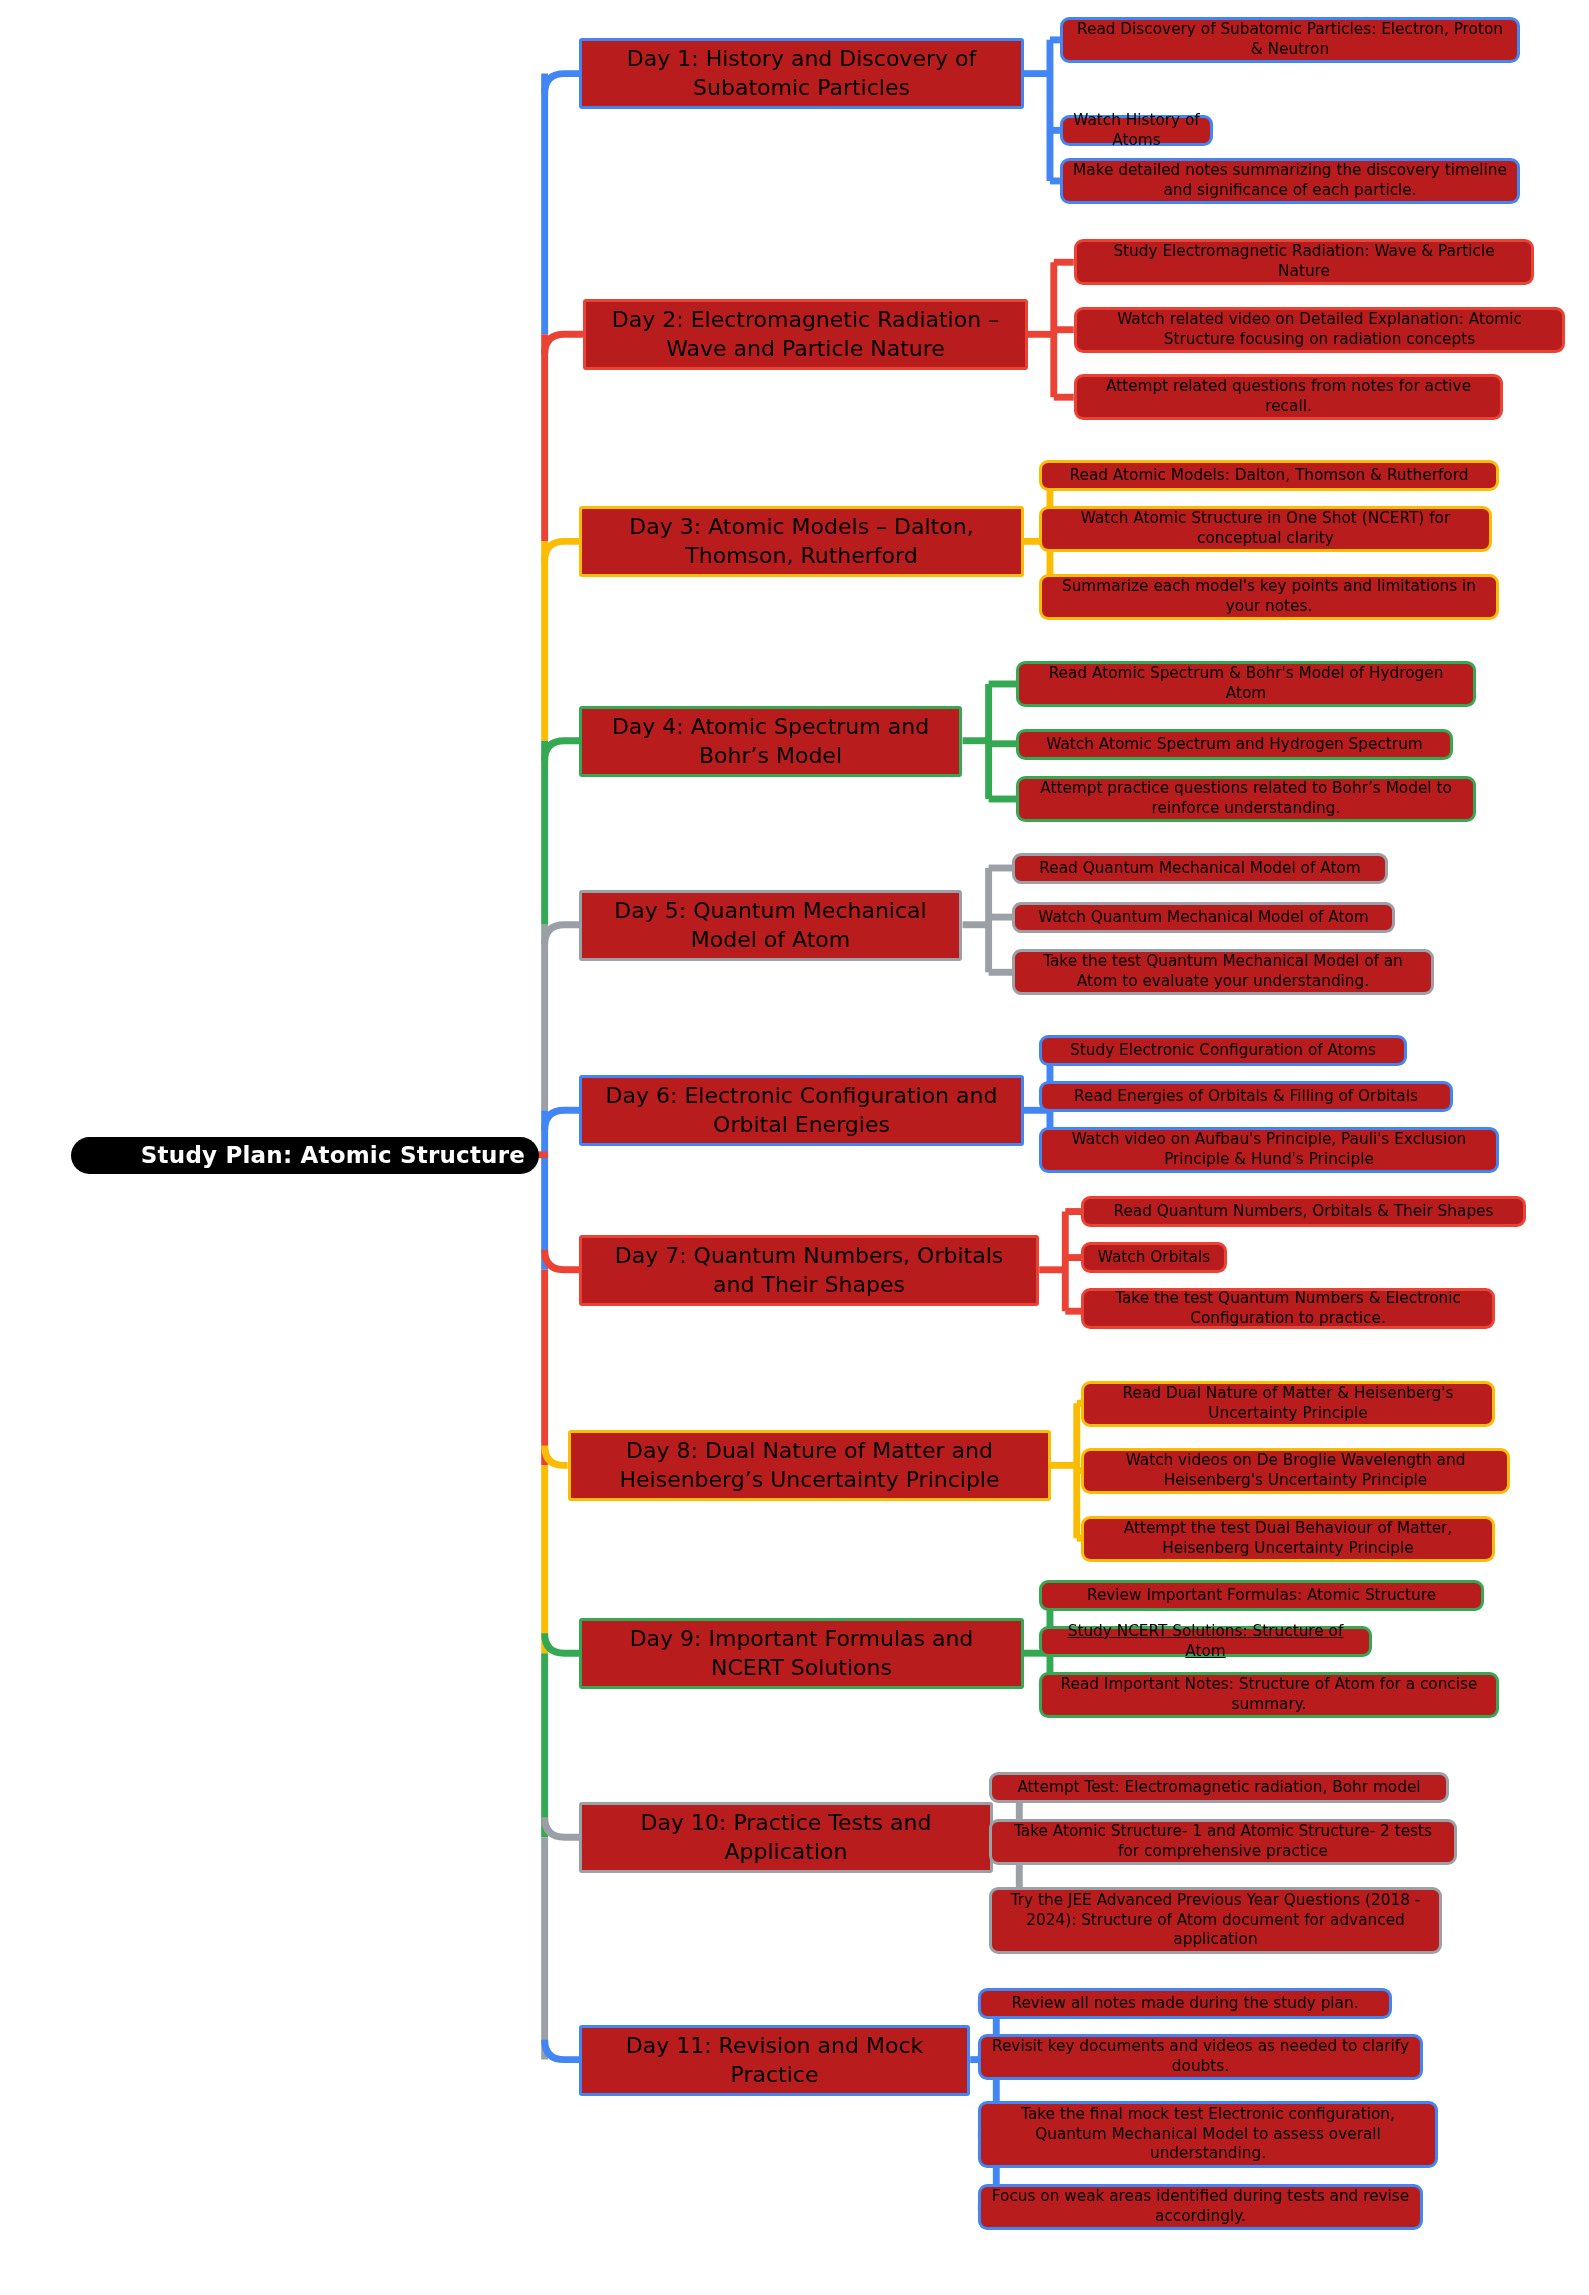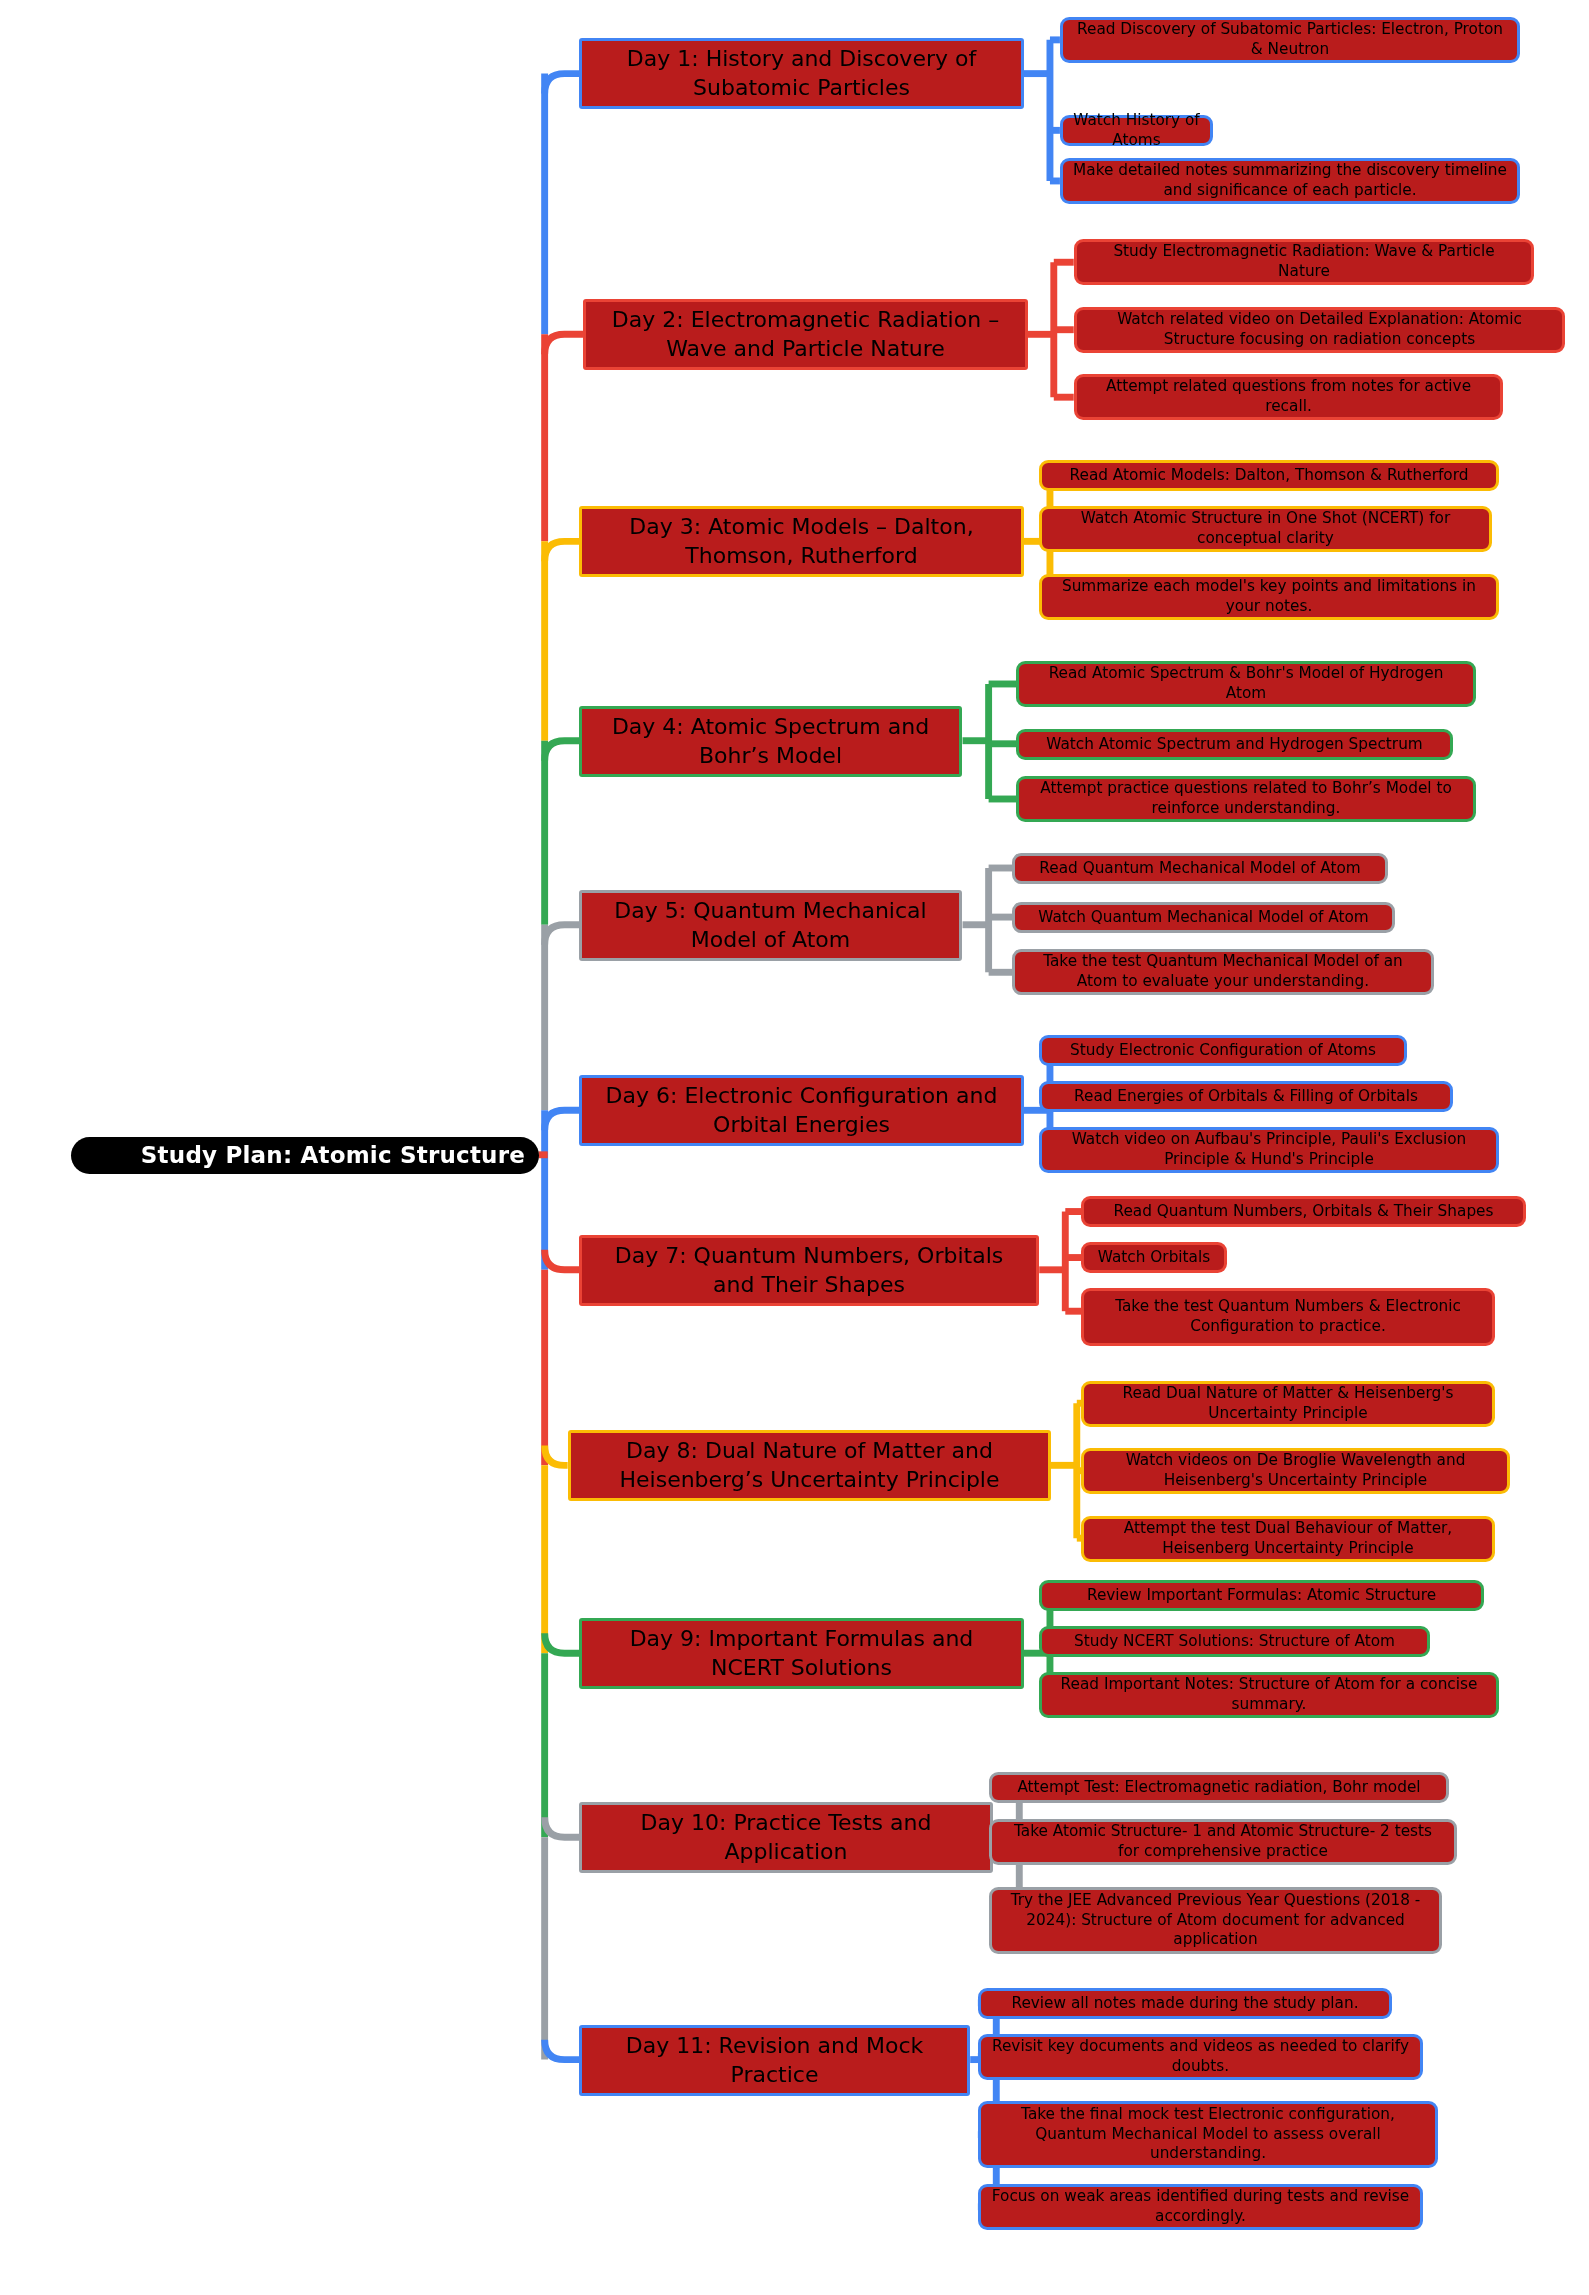--- a/index.html
+++ b/index.html
@@ -200,42 +200,42 @@
       </div>
       <div class="node day c-red" style="left: 579px; top: 1235px; width: 460px; height: 71px;">
         <span>Day 7: Quantum Numbers, Orbitals and Their Shapes</span>
       </div>
       <div class="node leaf c-red" style="left: 1081px; top: 1196px; width: 445px; height: 31px;">
         <span>Read Quantum Numbers, Orbitals &amp; Their Shapes</span>
       </div>
       <div class="node leaf c-red" style="left: 1081px; top: 1242px; width: 146px; height: 31px;">
         <span>Watch Orbitals</span>
       </div>
-      <div class="node leaf c-red" style="left: 1081px; top: 1288px; width: 414px; height: 58px;">
+      <div class="node leaf c-red" style="left: 1081px; top: 1288px; width: 414px; height: 41px;">
         <span>Take the test Quantum Numbers &amp; Electronic Configuration to practice.</span>
       </div>
       <div class="node day c-yellow" style="left: 568px; top: 1430px; width: 483px; height: 71px;">
         <span>Day 8: Dual Nature of Matter and Heisenberg’s Uncertainty Principle</span>
       </div>
       <div class="node leaf c-yellow" style="left: 1081px; top: 1381px; width: 414px; height: 46px;">
         <span>Read Dual Nature of Matter &amp; Heisenberg's Uncertainty Principle</span>
       </div>
       <div class="node leaf c-yellow" style="left: 1081px; top: 1448px; width: 429px; height: 46px;">
         <span>Watch videos on De Broglie Wavelength and Heisenberg's Uncertainty Principle</span>
       </div>
       <div class="node leaf c-yellow" style="left: 1081px; top: 1516px; width: 414px; height: 46px;">
         <span>Attempt the test Dual Behaviour of Matter, Heisenberg Uncertainty Principle</span>
       </div>
       <div class="node day c-green" style="left: 579px; top: 1618px; width: 445px; height: 71px;">
         <span>Day 9: Important Formulas and NCERT Solutions</span>
       </div>
       <div class="node leaf c-green" style="left: 1039px; top: 1580px; width: 445px; height: 31px;">
         <span>Review Important Formulas: Atomic Structure</span>
       </div>
-      <div class="node leaf c-green" style="left: 1039px; top: 1626px; width: 391px; height: 31px;">
+      <div class="node leaf c-green" style="left: 1039px; top: 1626px; width: 333px; height: 31px; text-decoration: underline;">
         <span>Study NCERT Solutions: Structure of Atom</span>
       </div>
       <div class="node leaf c-green" style="left: 1039px; top: 1672px; width: 460px; height: 46px;">
         <span>Read Important Notes: Structure of Atom for a concise summary.</span>
       </div>
       <div class="node day c-gray" style="left: 579px; top: 1802px; width: 414px; height: 71px;">
         <span>Day 10: Practice Tests and Application</span>
       </div>
       <div class="node leaf c-gray" style="left: 989px; top: 1772px; width: 460px; height: 31px;">
         <span>Attempt Test: Electromagnetic radiation, Bohr model</span>

